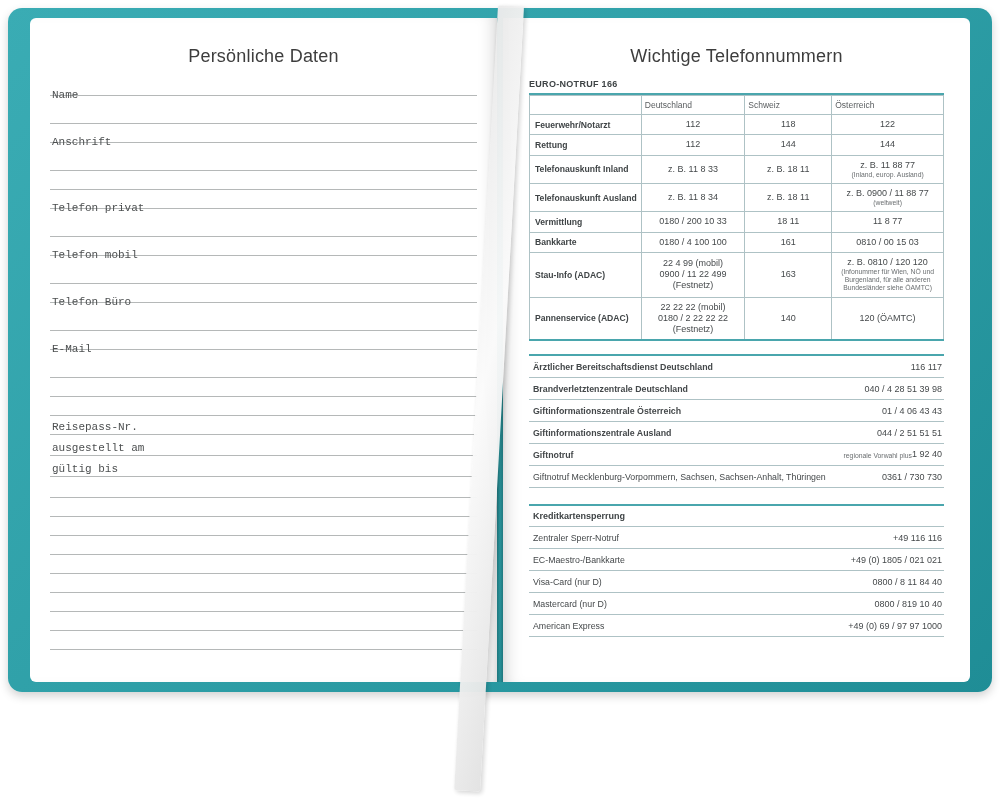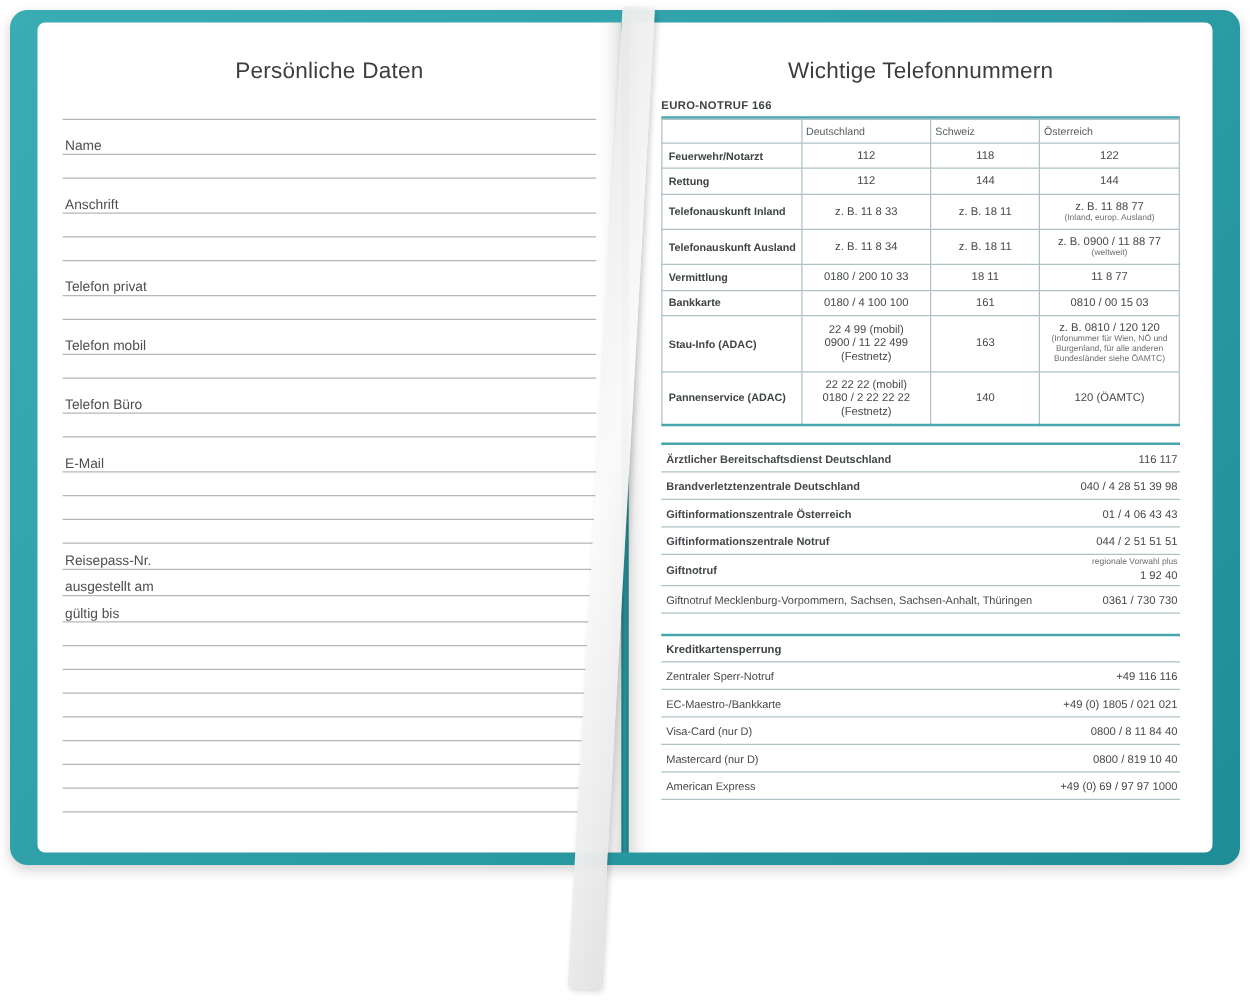--- a/index.html
+++ b/index.html
@@ -39,22 +39,22 @@
   .page-title{
     margin:28px 0 10px;text-align:center;
     font-size:18px;font-weight:400;color:#3d3d3d;letter-spacing:.2px;
   }
   
   .lp-rows{padding:0 20px;}
   .lrow{position:relative;border-bottom:1px solid var(--rule);height:19px;}
   .lrow.tall{height:28px;}
   .lrow.sm{height:21px;}
   .lrow .lbl{
-    position:absolute;left:2px;bottom:0;
-    font-size:11px;color:#4c4f50;
+    position:absolute;left:2px;bottom:22px;
+    font-size:11px;color:#4c4f50;font-family:Liberation Mono, monospace;
   }
   
   .rp-content{padding:0 26px;}
   .euro-heading{
     margin-top:12px;padding-bottom:4px;
     font-size:9px;font-weight:bold;letter-spacing:.3px;color:#3f4446;
     border-bottom:2px solid var(--accent);
   }
   table.phones{
     width:100%;border-collapse:collapse;table-layout:fixed;
@@ -79,21 +79,21 @@
   
   .list{margin-top:13px;border-top:2px solid var(--accent);}
   .list .row{
     display:flex;align-items:center;justify-content:space-between;
     min-height:22px;border-bottom:1px solid var(--thin);
     padding:2px 2px 2px 4px;
   }
   .list .row .rl{font-size:8.8px;color:#44484a;padding-right:8px;}
   .list .row .rl.b{font-weight:bold;}
   .list .row .rv{font-size:9px;color:#45494b;text-align:right;white-space:nowrap;}
-  .list .row .stack{display:flex;flex-direction:column;align-items:flex-end;line-height:1.25;}
+  .list .row .stack{display:flex;flex-direction:row;align-items:flex-end;line-height:1.25;}
   .list .row .note{font-size:6.8px;color:#6a6e70;}
   .list .heading-row{
     display:flex;align-items:center;min-height:21px;
     border-bottom:1px solid var(--thin);padding:2px 2px 2px 4px;
     font-size:9px;font-weight:bold;color:#3f4446;
   }
   .ribbon{
     position:absolute;left:498px;top:6px;width:26px;height:786px;
     transform:rotate(3.2deg);transform-origin:50% 0;
     background:linear-gradient(100deg,#ebebeb 0%,#fbfbfb 45%,#e3e3e3 100%);
@@ -291,21 +291,21 @@
           </div>
           <div class="row">
             <span class="rl b">Brandverletztenzentrale Deutschland</span>
             <span class="rv">040 / 4 28 51 39 98</span>
           </div>
           <div class="row">
             <span class="rl b">Giftinformationszentrale Österreich</span>
             <span class="rv">01 / 4 06 43 43</span>
           </div>
           <div class="row">
-            <span class="rl b">Giftinformationszentrale Notruf</span>
+            <span class="rl b">Giftinformationszentrale Ausland</span>
             <span class="rv">044 / 2 51 51 51</span>
           </div>
           <div class="row">
             <span class="rl b">Giftnotruf</span>
             <span class="rv stack">
               <span class="note">regionale Vorwahl plus</span>
               <span>1 92 40</span>
             </span>
           </div>
           <div class="row">

